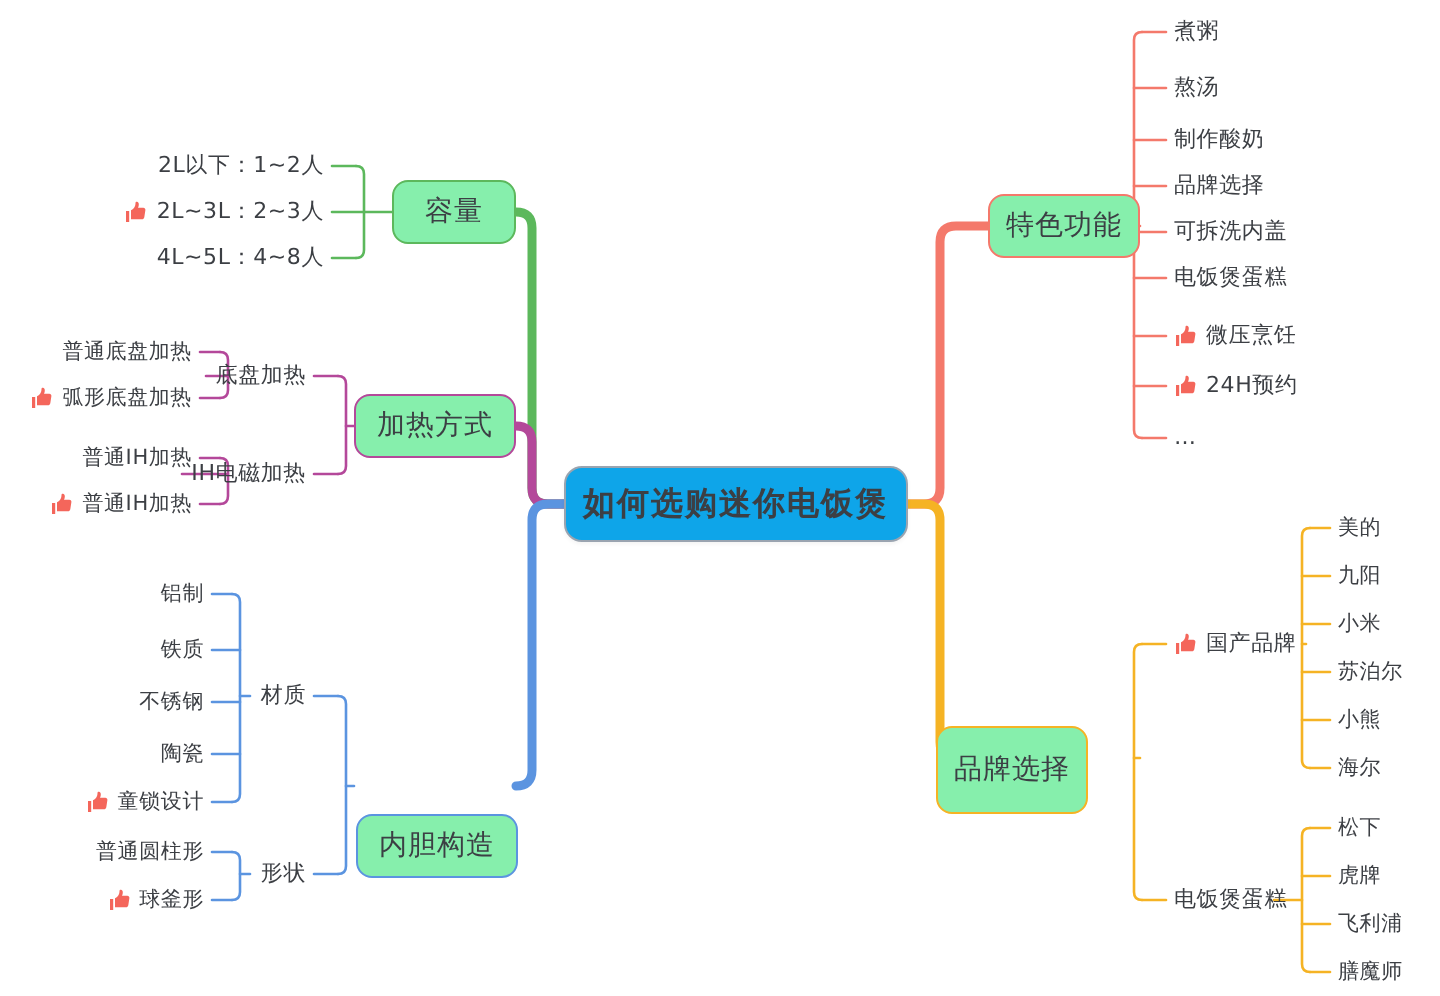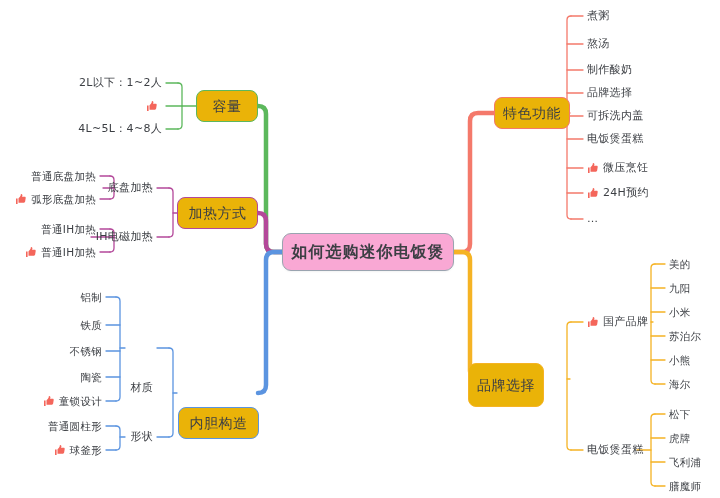--- a/index.html
+++ b/index.html
@@ -30,35 +30,35 @@
     box-sizing: border-box;
     white-space: nowrap;
     display: flex;
     align-items: center;
     justify-content: center;
   }
   
   .root {
     border: 1.6px solid #9aa4b0;
     border-radius: 9px;
-    background: #f9a8d4;
+    background: #0ea5e9;
     color: #222629;
     font-size: 16px;
     font-weight: bold;
     letter-spacing: 1px;
     padding: 0 14px;
     height: 38px;
     box-shadow: 0 1px 2px rgba(0,0,0,0.05);
   }
   
   .lvl1 {
     border-width: 1.5px;
     border-style: solid;
     border-radius: 8px;
-    background: #eab308;
+    background: #86efac;
     font-size: 14px;
     height: 32px;
     padding: 0 12px;
     letter-spacing: 0.5px;
   }
   
   .lvl2, .lvl3 {
     font-size: 11px;
     background: transparent;
     letter-spacing: 0.3px;
@@ -170,20 +170,21 @@
       <div class="node lvl2 r-align" style="left: 42px; top: 74px; width: 120px; height: 18px; line-height: 18px; color: rgb(60, 63, 68);">
         <span class="txt">2L以下：1~2人</span>
       </div>
       <div class="node lvl2 r-align" style="left: 42px; top: 97px; width: 120px; height: 18px; line-height: 18px; color: rgb(60, 63, 68);">
         <span class="thumb">
           <svg width="12" height="12" viewBox="0 0 24 24" fill="#f4665b">
             <path d="M2 11h3.2v11H2z"></path>
             <path d="M7 10.3c1.9-1 3.4-2.7 4.1-4.6.3-.9.4-1.8.4-2.7 0-.8.7-1.4 1.5-1.2 1 .2 1.7 1.1 1.8 2.1.1 1.3-.2 2.6-.8 3.8h5.3c1.3 0 2.3 1.1 2.1 2.4l-1.1 7.1c-.2 1.2-1.2 2.1-2.4 2.1H7z"></path>
           </svg>
         </span>
+        <span class="txt">2L~3L：2~3人</span>
       </div>
       <div class="node lvl2 r-align" style="left: 42px; top: 120px; width: 120px; height: 18px; line-height: 18px; color: rgb(60, 63, 68);">
         <span class="txt">4L~5L：4~8人</span>
       </div>
       <div class="node lvl2 r-align" style="left: 33px; top: 179px; width: 120px; height: 18px; line-height: 18px; color: rgb(60, 63, 68);">
         <span class="txt">底盘加热</span>
       </div>
       <div class="node lvl3 r-align" style="left: -14px; top: 167.5px; width: 110px; height: 17px; line-height: 17px; color: rgb(60, 63, 68);">
         <span class="txt">普通底盘加热</span>
       </div>
@@ -204,21 +205,21 @@
       </div>
       <div class="node lvl3 r-align" style="left: -14px; top: 243.5px; width: 110px; height: 17px; line-height: 17px; color: rgb(60, 63, 68);">
         <span class="thumb">
           <svg width="12" height="12" viewBox="0 0 24 24" fill="#f4665b">
             <path d="M2 11h3.2v11H2z"></path>
             <path d="M7 10.3c1.9-1 3.4-2.7 4.1-4.6.3-.9.4-1.8.4-2.7 0-.8.7-1.4 1.5-1.2 1 .2 1.7 1.1 1.8 2.1.1 1.3-.2 2.6-.8 3.8h5.3c1.3 0 2.3 1.1 2.1 2.4l-1.1 7.1c-.2 1.2-1.2 2.1-2.4 2.1H7z"></path>
           </svg>
         </span>
         <span class="txt">普通IH加热</span>
       </div>
-      <div class="node lvl2 r-align" style="left: 33px; top: 339px; width: 120px; height: 18px; line-height: 18px; color: rgb(60, 63, 68); margin-top: 40px;">
+      <div class="node lvl2 r-align" style="left: 33px; top: 339px; width: 120px; height: 18px; line-height: 18px; color: rgb(60, 63, 68);">
         <span class="txt">材质</span>
       </div>
       <div class="node lvl3 r-align" style="left: -8px; top: 288.5px; width: 110px; height: 17px; line-height: 17px; color: rgb(60, 63, 68);">
         <span class="txt">铝制</span>
       </div>
       <div class="node lvl3 r-align" style="left: -8px; top: 316.5px; width: 110px; height: 17px; line-height: 17px; color: rgb(60, 63, 68);">
         <span class="txt">铁质</span>
       </div>
       <div class="node lvl3 r-align" style="left: -8px; top: 342.5px; width: 110px; height: 17px; line-height: 17px; color: rgb(60, 63, 68);">
         <span class="txt">不锈钢</span>

